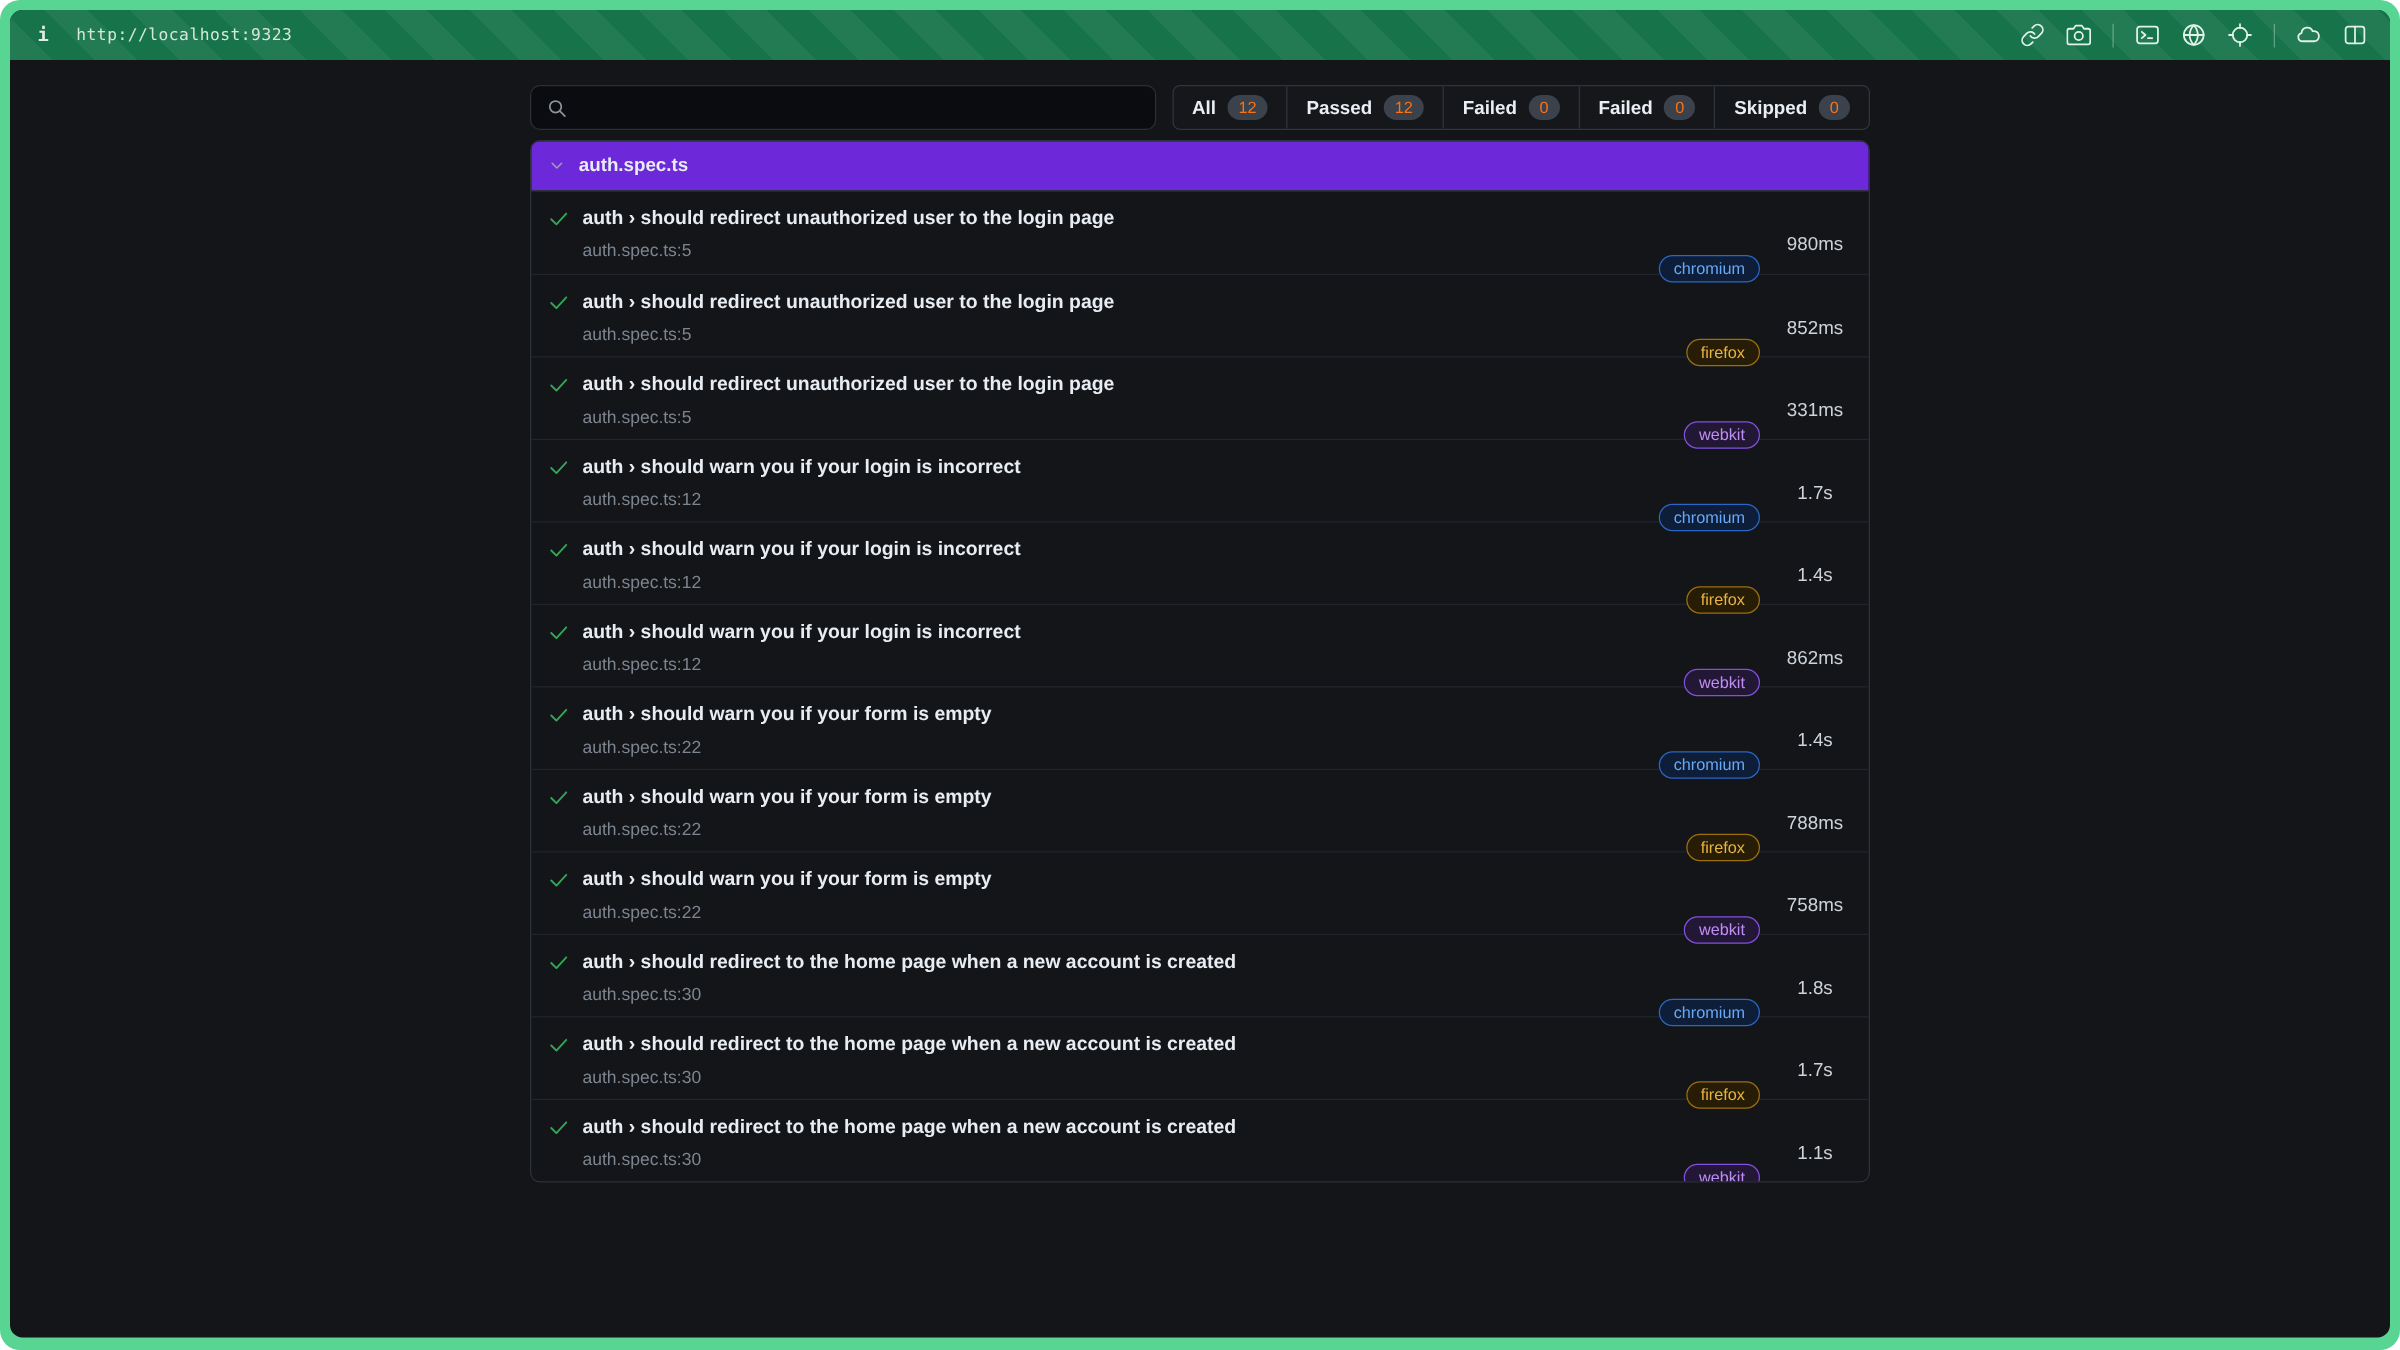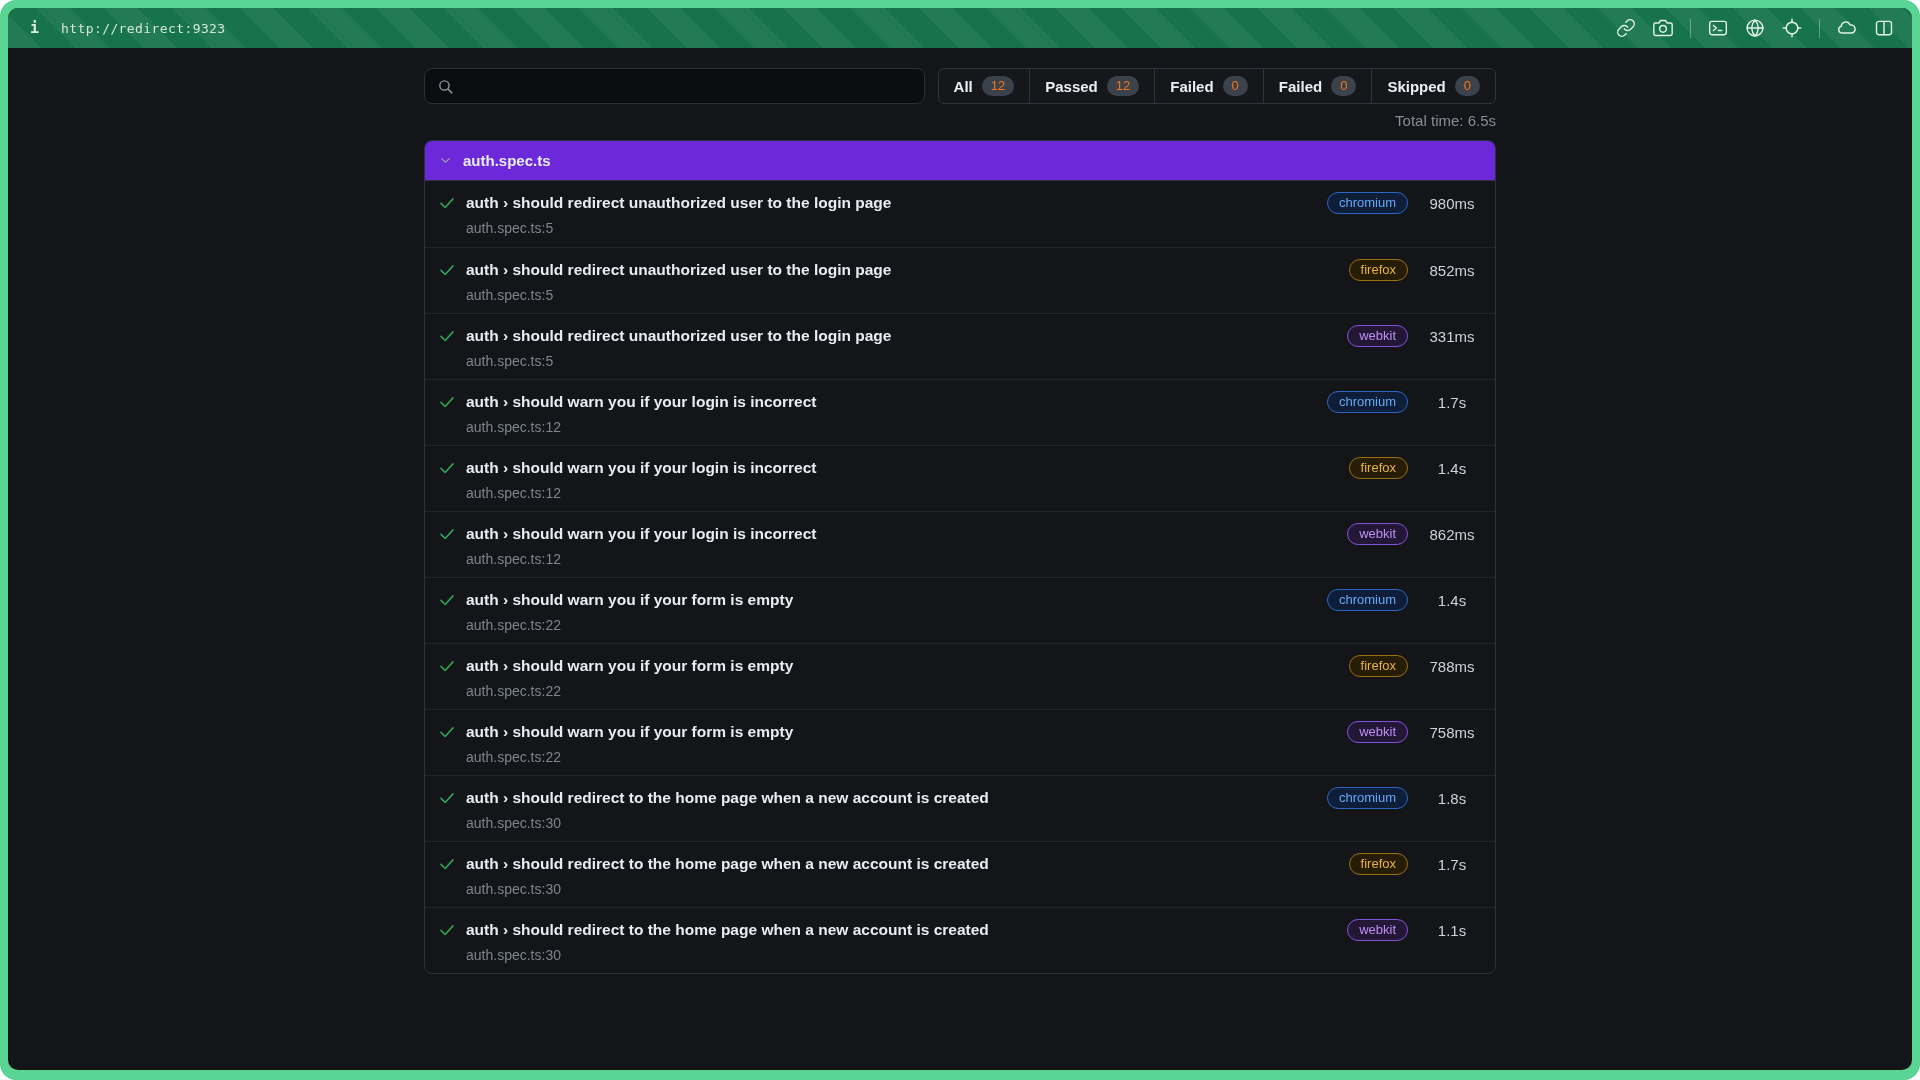--- a/index.html
+++ b/index.html
@@ -110,33 +110,34 @@
   .row-check svg { width:18px; height:18px; stroke:#31a757; stroke-width:2; fill:none;
                    stroke-linecap:round; stroke-linejoin:round; }
   .row-main { flex:1; min-width:0; }
   .row-title { font-size:15.5px; font-weight:700; color:#e8edf3; line-height:21px; }
   .row-loc   { font-size:14px; color:#7d8590; margin-top:7px; }
   .row-right { display:flex; align-items:center; gap:13px; margin-top:0; }
   .badge {
     border:1px solid; border-radius:999px;
     font-size:13px; font-weight:500; line-height:20px;
     padding:0 11px;
+    margin-top:40px;
   }
   .duration { min-width:62px; text-align:center; font-size:15px; color:#cdd3da; }
 </style>
 </head>
 <body>
 
 <div class="frame">
   <div class="window">
 
     <div class="titlebar">
       <div class="tb-left">
         <span class="info-glyph">i</span>
-        <span class="url">http://redirect:9323</span>
+        <span class="url">http://localhost:9323</span>
       </div>
       <div class="tb-right">
         <span class="tb-icon">
           <svg viewBox="0 0 24 24">
               <path d="M10 13a5 5 0 0 0 7.54.54l3-3a5 5 0 0 0-7.07-7.07l-1.72 1.71"></path>
               <path d="M14 11a5 5 0 0 0-7.54-.54l-3 3a5 5 0 0 0 7.07 7.07l1.71-1.71"></path>
             </svg>
         </span>
         <span class="tb-icon">
           <svg viewBox="0 0 24 24">
@@ -215,21 +216,20 @@
     <span class="tab-count">0</span>
   </div>
 
   <div class="tab">
     <span class="tab-label">Skipped</span>
     <span class="tab-count">0</span>
   </div>
 </div>
         </div>
 
-        <div class="total-time">Total time: 6.5s</div>
 
         <div class="list">
           <div class="file-header">
             <svg viewBox="0 0 24 24">
                 <polyline points="6 9 12 15 18 9"></polyline>
               </svg>
             <span class="file-name">auth.spec.ts</span>
           </div>
           <div id="test-list">
   <div class="row">

